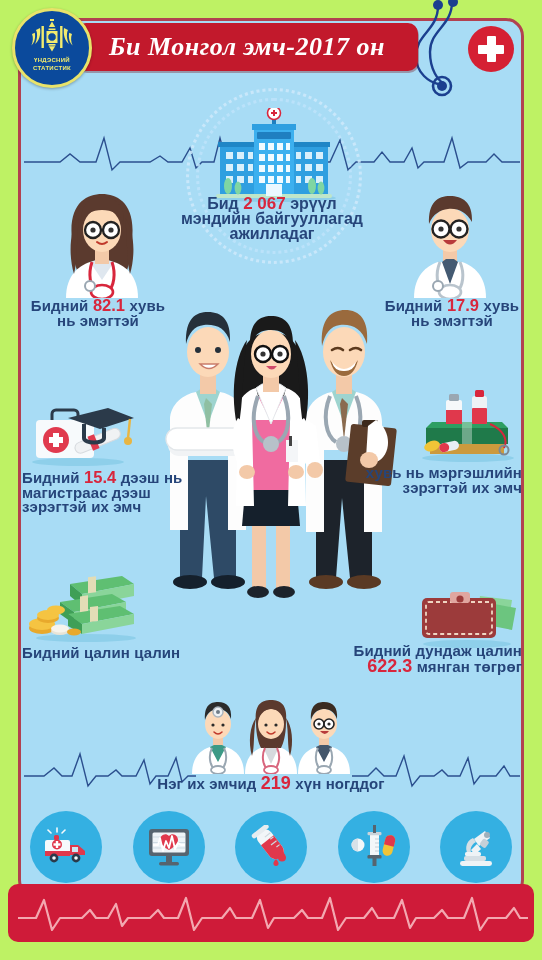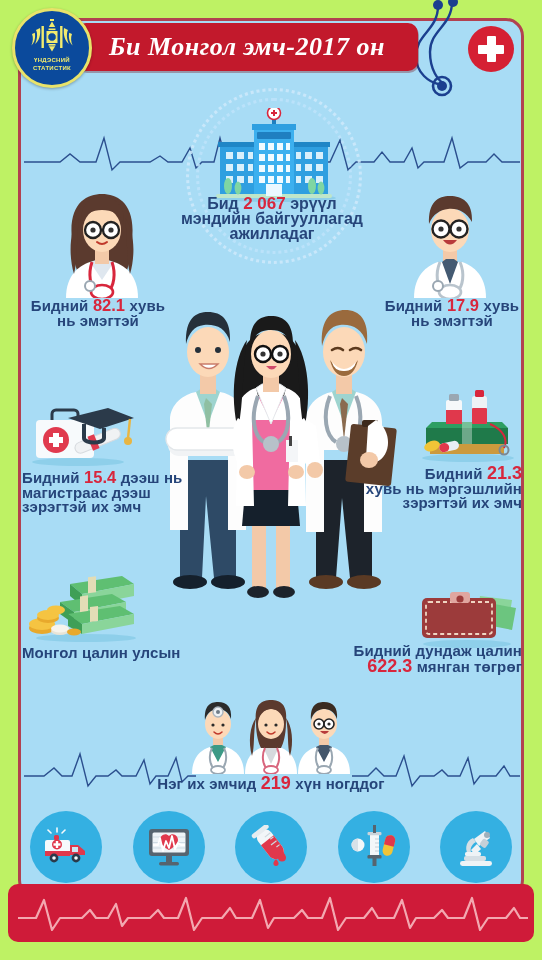--- a/index.html
+++ b/index.html
@@ -489,24 +489,20 @@
 
     <ellipse cx="20" cy="56" rx="8" ry="5" fill="#f0c437" transform="rotate(-20 20 56)"></ellipse>
     <rect x="27" y="52" width="20" height="9" rx="4.5" fill="#e8eff4" transform="rotate(-12 37 56)"></rect>
     <rect x="27" y="52" width="10" height="9" rx="4.5" fill="#e0384c" transform="rotate(-12 37 56)"></rect>
 
     <path d="M78,34 C92,40 96,50 92,58" fill="none" stroke="#d8263c" stroke-width="2"></path>
     <circle cx="92" cy="60" r="4.5" fill="none" stroke="#7c8894" stroke-width="2"></circle>
   </svg>
 
   <div class="stat-txt right-al" style="left:330px; top:466px; width:192px;">
-    <div>
-      <span class="lbl">Бидний</span>
-      <span class="num big">21.3</span>
-    </div>
     <div class="lbl">хувь нь мэргэшлийн</div>
     <div class="lbl">зэрэгтэй их эмч</div>
   </div>
 
   <svg class="objimg" style="left:26px; top:570px; width:120px; height:72px;" viewBox="0 0 120 72">
     <ellipse cx="60" cy="68" rx="50" ry="4" fill="#8ecfea"></ellipse>
 
     <g>
       <path d="M44,14 L96,6 L108,14 L56,24 Z" fill="#5fbf72"></path>
       <path d="M44,14 L56,24 L56,36 L44,26 Z" fill="#3f9f57"></path>
@@ -528,21 +524,21 @@
       <ellipse cx="22" cy="48" rx="11" ry="5" fill="#e8a92c"></ellipse>
       <ellipse cx="22" cy="45" rx="11" ry="5" fill="#f5c442"></ellipse>
       <ellipse cx="30" cy="40" rx="9" ry="4.5" fill="#f5c442"></ellipse>
       <ellipse cx="34" cy="61" rx="9" ry="4" fill="#e8e4d6"></ellipse>
       <ellipse cx="34" cy="58.5" rx="9" ry="4" fill="#f6f4ec"></ellipse>
       <ellipse cx="48" cy="62" rx="7" ry="3.4" fill="#e8a92c"></ellipse>
     </g>
   </svg>
 
   <div class="stat-txt left-al" style="left:22px; top:646px; width:210px;">
-    <div class="lbl">Монгол цалин улсын</div>
+    <div class="lbl">Бидний цалин цалин</div>
   </div>
 
   <svg class="objimg" style="left:412px; top:586px; width:110px; height:62px;" viewBox="0 0 110 62">
     <ellipse cx="55" cy="58" rx="44" ry="4" fill="#8ecfea"></ellipse>
 
     <path d="M68,10 L100,14 L96,40 L64,36 Z" fill="#8ad59a"></path>
     <path d="M72,16 L104,22 L100,44 L70,38 Z" fill="#6cc57f"></path>
 
     <rect x="10" y="12" width="74" height="40" rx="5" fill="#9c3b3b"></rect>
     <rect x="14" y="16" width="66" height="32" rx="3" fill="none" stroke="#f0d5c2" stroke-width="1.8" stroke-dasharray="4 3"></rect>

